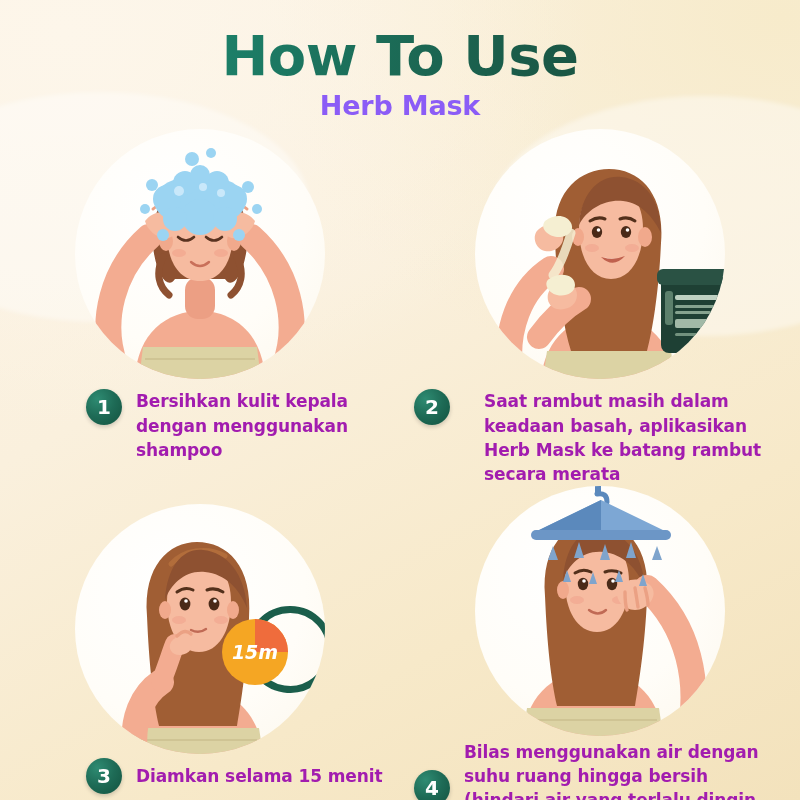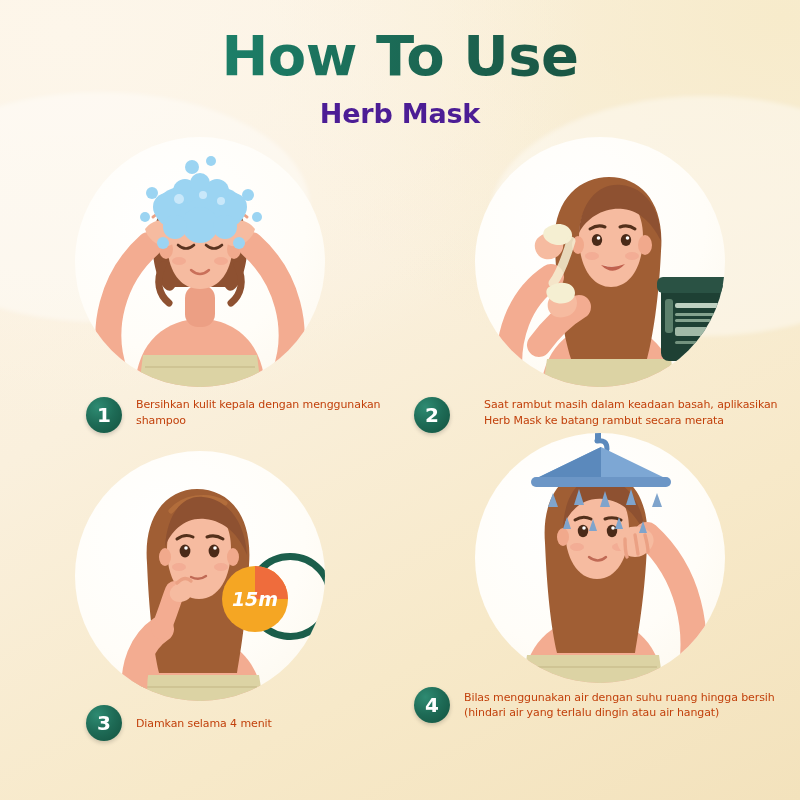--- a/index.html
+++ b/index.html
@@ -33,22 +33,22 @@
   
   .header{ text-align:center; padding-top:26px; }
   .title{
     font-size:56px; font-weight:bold; letter-spacing:-0.5px;
     line-height:1.08;
     background:linear-gradient(100deg,#1F8A70 0%, #1C7F68 28%, #1B5E4B 62%, #17402F 100%);
     -webkit-background-clip:text; background-clip:text;
     -webkit-text-fill-color:transparent; color:#1B5E4B;
   }
   .subtitle{
-    margin-top:12px;
-    font-size:27px; font-weight:bold; color:#4c1d95; letter-spacing:-0.2px;
+    margin-top:4px;
+    font-size:27px; font-weight:bold; color:#8b5cf6; letter-spacing:-0.2px;
   }
 
   
   .grid{
     position:relative;
     display:grid;
     grid-template-columns:1fr 1fr;
     grid-template-rows:auto auto;
   }
   .cell{ position:relative; }
@@ -73,22 +73,22 @@
   .badge{
     flex:0 0 auto;
     width:36px; height:36px; border-radius:50%;
     background:radial-gradient(circle at 32% 28%, #2E8B72 0%, #1E6B56 48%, #13523F 100%);
     box-shadow:0 2px 4px rgba(0,0,0,.18);
     color:#FFFFFF; font-size:20px; font-weight:bold;
     display:flex; align-items:center; justify-content:center;
     line-height:1;
   }
   .ctext{
-    font-size:11px; line-height:1.42; color:#c2410c;
-    font-weight:400; letter-spacing:-0.1px;
+    font-size:17px; line-height:1.42; color:#a21caf;
+    font-weight:700; letter-spacing:-0.1px;
     max-width:300px;
   }
 
   
   #cell1 .art{ margin-top:8px; }
   #cell1 .caption{ margin-top:10px; padding-left:86px; }
   #cell2 .art{ margin-top:8px; }
   #cell2 .caption{ margin-top:10px; padding-left:14px; }
   #cell3 .art{ margin-top:18px;font-style:italic; }
   #cell3 .caption{ margin-top:4px; padding-left:86px; align-items:center; }
@@ -302,21 +302,21 @@
               <path d="M178 160 l14 14 l-19 3 Z" fill="#1B5E4B"></path>
               <circle cx="180" cy="148" r="33" fill="#F5A623"></circle>
               <path d="M180 148 L180 115 A33 33 0 0 1 213 148 Z" fill="#EF6C3C"></path>
               <text x="180" y="155" font-family="DejaVu Sans, sans-serif" font-size="19" font-weight="bold" fill="#FFFFFF" text-anchor="middle">15m</text>
             </g>
           </g>
         </svg>
       </div>
       <div class="caption">
         <div class="badge">3</div>
-        <div class="ctext">Diamkan selama 4 menit</div>
+        <div class="ctext">Diamkan selama 15 menit</div>
       </div>
     </div>
 
     <div class="cell" id="cell4">
       <div class="art">
         <div class="disc"></div>
         <svg class="scene" viewBox="0 0 250 250">
           <defs>
               <clipPath id="c4">
                 <circle cx="125" cy="125" r="125"></circle>

